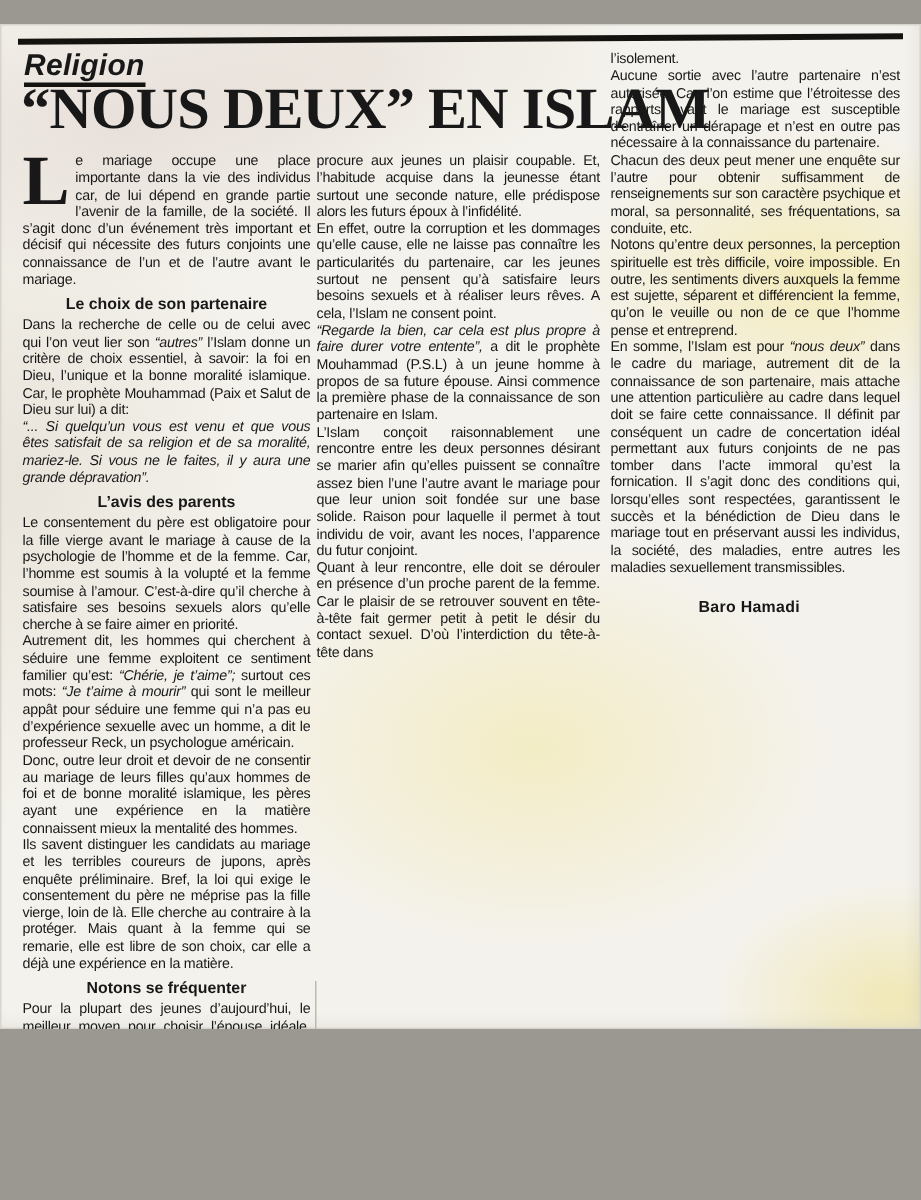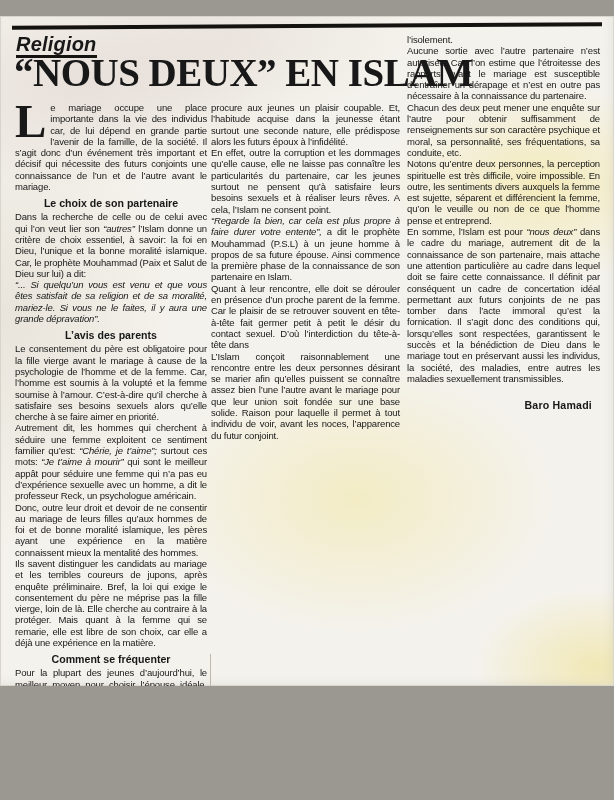--- a/index.html
+++ b/index.html
@@ -53,21 +53,21 @@
   .dropcap{
     float:left;
     font-family:"Liberation Serif", serif;
     font-weight:bold;
     font-size:47px;line-height:33px;
     padding:3px 4px 0 0;
   }
   .it{font-style:italic;}
   .byline{
     margin-top:16px;
-    text-align:right;
+    text-align:center;
     font-weight:bold;
     font-size:10.6px;
     letter-spacing:.2px;
     padding-right:8px;
   }
   .edge-bottom{
     position:absolute;left:8px;top:795px;width:334px;height:2px;
     background:#56544c;opacity:.75;transform:rotate(.1deg);
   }
   .edge-vert{
@@ -93,31 +93,31 @@
   <div class="col col-1">
     <p><span class="dropcap">L</span><span>e mariage occupe une place importante dans la vie des individus car, de lui dépend en grande partie l’avenir de la famille, de la société. Il s’agit donc d’un événement très important et décisif qui nécessite des futurs conjoints une connaissance de l’un et de l’autre avant le mariage.</span></p>
     <h4>Le choix de son partenaire</h4>
     <p><span>Dans la recherche de celle ou de celui avec qui l’on veut lier son </span><span class="it">“autres”</span><span> l’Islam donne un critère de choix essentiel, à savoir: la foi en Dieu, l’unique et la bonne moralité islamique. Car, le prophète Mouhammad (Paix et Salut de Dieu sur lui) a dit:</span></p>
     <p class="it">“... Si quelqu’un vous est venu et que vous êtes satisfait de sa religion et de sa moralité, mariez-le. Si vous ne le faites, il y aura une grande dépravation”.</p>
     <h4>L’avis des parents</h4>
     <p>Le consentement du père est obligatoire pour la fille vierge avant le mariage à cause de la psychologie de l’homme et de la femme. Car, l’homme est soumis à la volupté et la femme soumise à l’amour. C’est-à-dire qu’il cherche à satisfaire ses besoins sexuels alors qu’elle cherche à se faire aimer en priorité.</p>
     <p><span>Autrement dit, les hommes qui cherchent à séduire une femme exploitent ce sentiment familier qu’est: </span><span class="it">“Chérie, je t’aime”;</span><span> surtout ces mots: </span><span class="it">“Je t’aime à mourir”</span><span> qui sont le meilleur appât pour séduire une femme qui n’a pas eu d’expérience sexuelle avec un homme, a dit le professeur Reck, un psychologue américain.</span></p>
     <p>Donc, outre leur droit et devoir de ne consentir au mariage de leurs filles qu’aux hommes de foi et de bonne moralité islamique, les pères ayant une expérience en la matière connaissent mieux la mentalité des hommes.</p>
     <p>Ils savent distinguer les candidats au mariage et les terribles coureurs de jupons, après enquête préliminaire. Bref, la loi qui exige le consentement du père ne méprise pas la fille vierge, loin de là. Elle cherche au contraire à la protéger. Mais quant à la femme qui se remarie, elle est libre de son choix, car elle a déjà une expérience en la matière.</p>
-    <h4>Comment se fréquenter</h4>
+    <h4>Notons se fréquenter</h4>
     <p>Pour la plupart des jeunes d’aujourd’hui, le meilleur moyen pour choisir l’épouse idéale, c’est la fréquentation réciproque, les rencontres dans les cinémas, les conversations et discussions à huis-clos et les rapports sexuels expérimentaux...</p>
     <p>Dans la mesure où les deux s’efforcent au cours de ces premières rencontres de cacher leurs défauts et même de se comporter de bonne manière, comment peut-on découvrir dans cette ambiance les caractères d’une personne? Néanmoins, ce mode de vie</p>
   </div>
 
   <div class="col col-2">
     <p>procure aux jeunes un plaisir coupable. Et, l’habitude acquise dans la jeunesse étant surtout une seconde nature, elle prédispose alors les futurs époux à l’infidélité.</p>
     <p>En effet, outre la corruption et les dommages qu’elle cause, elle ne laisse pas connaître les particularités du partenaire, car les jeunes surtout ne pensent qu’à satisfaire leurs besoins sexuels et à réaliser leurs rêves. A cela, l’Islam ne consent point.</p>
     <p><span class="it">“Regarde la bien, car cela est plus propre à faire durer votre entente”,</span><span> a dit le prophète Mouhammad (P.S.L) à un jeune homme à propos de sa future épouse. Ainsi commence la première phase de la connaissance de son partenaire en Islam.</span></p>
+    <p>L’Islam conçoit raisonnablement une rencontre entre les deux personnes désirant se marier afin qu’elles puissent se connaître assez bien l’une l’autre avant le mariage pour que leur union soit fondée sur une base solide. Raison pour laquelle  il permet à tout individu de voir, avant les noces, l’apparence du futur conjoint.</p>
     <p>Quant à leur rencontre, elle doit se dérouler en présence d’un proche parent de la femme. Car le plaisir de se retrouver souvent en tête-à-tête fait germer petit à petit le désir du contact sexuel. D’où l’interdiction du tête-à-tête dans</p>
-    <p>L’Islam conçoit raisonnablement une rencontre entre les deux personnes désirant se marier afin qu’elles puissent se connaître assez bien l’une l’autre avant le mariage pour que leur union soit fondée sur une base solide. Raison pour laquelle  il permet à tout individu de voir, avant les noces, l’apparence du futur conjoint.</p>
   </div>
 
   <div class="col col-3">
     <p>l’isolement.</p>
     <p>Aucune sortie avec l’autre partenaire n’est autorisée. Car, l’on estime que l’étroitesse des rapports avant le mariage est susceptible d’entraîner un dérapage et n’est en outre pas nécessaire à la connaissance du partenaire.</p>
     <p>Chacun des deux peut mener une enquête sur l’autre pour obtenir suffisamment de renseignements sur son caractère psychique et moral, sa personnalité, ses fréquentations, sa conduite, etc.</p>
     <p>Notons qu’entre deux personnes, la perception spirituelle est très difficile, voire impossible. En outre, les sentiments divers auxquels la femme est sujette, séparent et différencient la femme, qu’on le veuille ou non de ce que l’homme pense et entreprend.</p>
     <p><span>En somme, l’Islam est pour </span><span class="it">“nous deux”</span><span> dans le cadre du mariage, autrement dit de la connaissance de son partenaire, mais attache une attention particulière au cadre dans lequel doit se faire cette connaissance. Il définit par conséquent un cadre de concertation idéal permettant aux futurs conjoints de ne pas tomber dans l’acte immoral qu’est la fornication. Il s’agit donc des conditions qui, lorsqu’elles sont respectées, garantissent le succès et la bénédiction de Dieu dans le mariage tout en préservant aussi les individus, la société, des maladies, entre autres les maladies sexuellement transmissibles.</span></p>
     <div class="byline">Baro Hamadi</div>
   </div>

